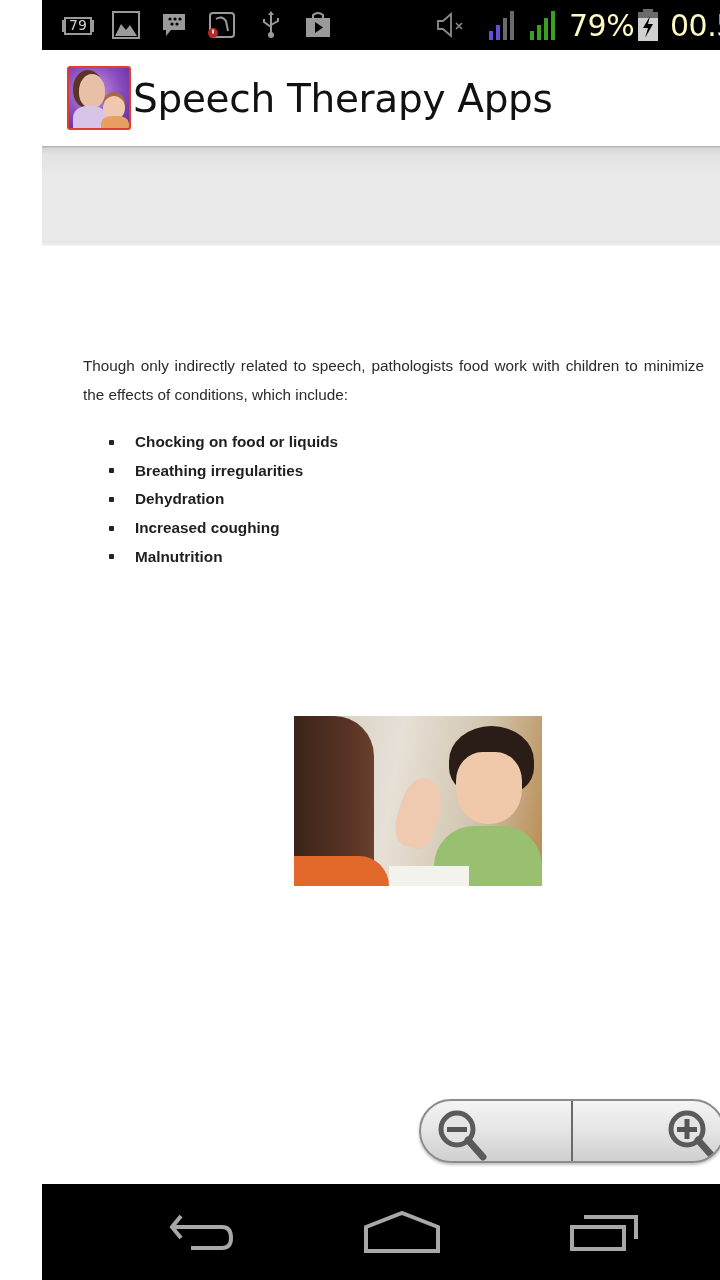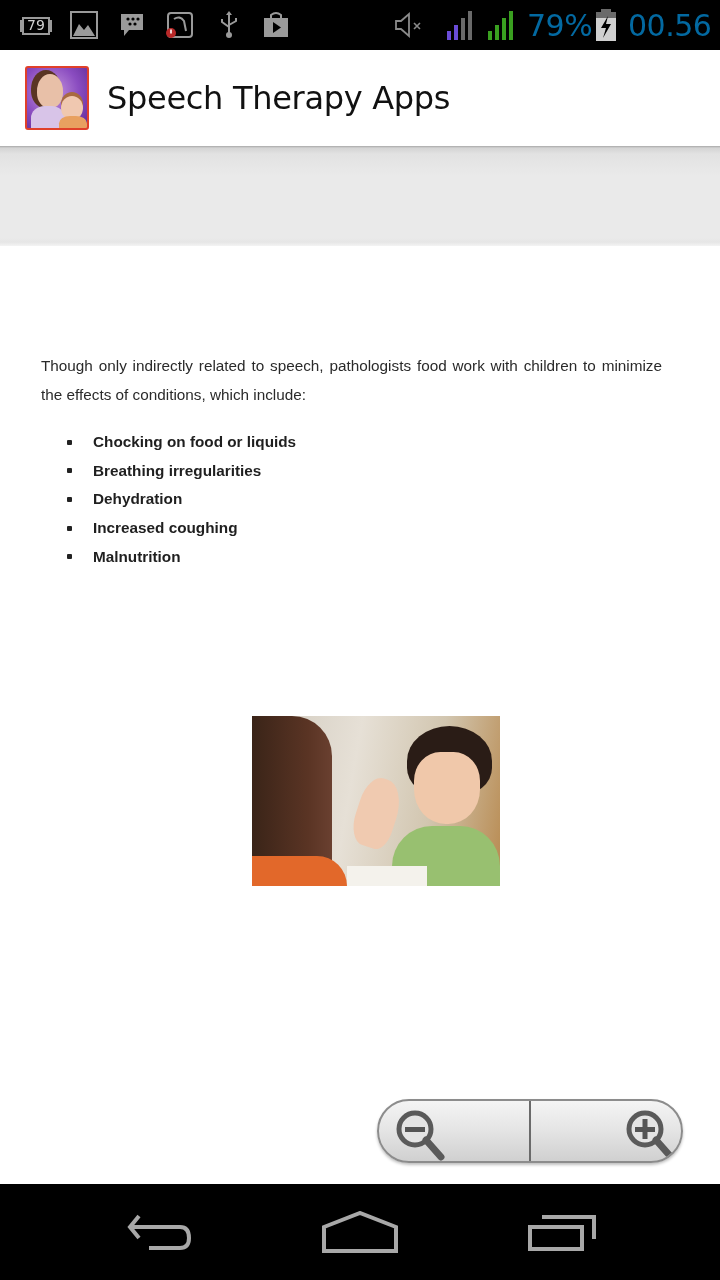--- a/index.html
+++ b/index.html
@@ -1,31 +1,31 @@
 <!DOCTYPE html>
 <html><head>
 <meta charset="utf-8">
 <style>
   * { box-sizing: border-box; margin: 0; padding: 0; }
   html, body { width: 720px; height: 1280px; overflow: hidden; background: #fff; font-family: "Liberation Sans", sans-serif; }
-  .screen { position: relative; width: 668px; height: 1280px; }
+  .screen { position: relative; width: 668px; height: 1280px; margin-left: 42px; }
 
   
   .status-bar { position: absolute; left: 0; top: 0; width: 720px; height: 50px; background: #000; display: flex; align-items: center; }
   .sb-icon { position: absolute; top: 0; height: 50px; display: flex; align-items: center; justify-content: center; }
-  .sb-text { position: absolute; top: 0; height: 50px; display: flex; align-items: center; color: #0369a1; font-family: "DejaVu Sans", sans-serif; font-size: 30px; letter-spacing: -0.5px; }
+  .sb-text { position: absolute; top: 0; height: 50px; display: flex; align-items: center; color: #fef9c3; font-family: "DejaVu Sans", sans-serif; font-size: 30px; letter-spacing: -0.5px; }
 
   
   .action-bar { position: absolute; left: 0; top: 50px; width: 720px; height: 96px; background: #fff; display: flex; align-items: center; }
   .app-icon { position: absolute; left: 25px; top: 16px; width: 64px; height: 64px; border: 2px solid #e0402a; border-radius: 3px; background: radial-gradient(circle at 40% 40%, #c89ae0 0%, #8a4cc0 55%, #5e2a94 100%); overflow: hidden; }
   .app-icon .face1 { position: absolute; left: 10px; top: 6px; width: 26px; height: 34px; border-radius: 50% 50% 45% 45%; background: #e8c0a8; box-shadow: -4px -2px 0 2px #5a3524; }
   .app-icon .body1 { position: absolute; left: 4px; top: 38px; width: 34px; height: 30px; border-radius: 40% 40% 0 0; background: #d8c4e8; }
   .app-icon .face2 { position: absolute; left: 34px; top: 28px; width: 22px; height: 24px; border-radius: 50%; background: #f0c8b0; box-shadow: 0 -4px 0 0 #a86a40; }
   .app-icon .body2 { position: absolute; left: 32px; top: 48px; width: 28px; height: 18px; border-radius: 40% 40% 0 0; background: #e8a060; }
-  .app-title { position: absolute; left: 107px; top: 0; height: 96px; display: flex; align-items: center; font-family: "DejaVu Sans", sans-serif; font-size: 32px; color: #111; letter-spacing: -0.3px; }
+  .app-title { position: absolute; left: 91px; top: 0; height: 96px; display: flex; align-items: center; font-family: "DejaVu Sans", sans-serif; font-size: 39px; color: #111; letter-spacing: -0.3px; }
 
   
   .banner { position: absolute; left: 0; top: 146px; width: 720px; height: 100px; background: linear-gradient(to bottom, #a8a8a8 0px, #d4d4d4 2px, #e2e2e2 8px, #eaeaea 30px, #eaeaea 92px, #e6e6e6 96px, #f4f4f4 100px); }
 
   
   .content { position: absolute; left: 0; top: 246px; width: 720px; height: 938px; background: #fff; }
   .para { position: absolute; left: 41px; width: 621px; font-family: "Liberation Sans", sans-serif; font-size: 15.3px; color: #2a2a2a; line-height: 29px; text-align: justify; text-align-last: left; }
   .para.p1 { top: 30px; }
   .para.p2 { top: 105px; }
   .bullets { position: absolute; left: 64px; top: 182px; list-style: none; }

